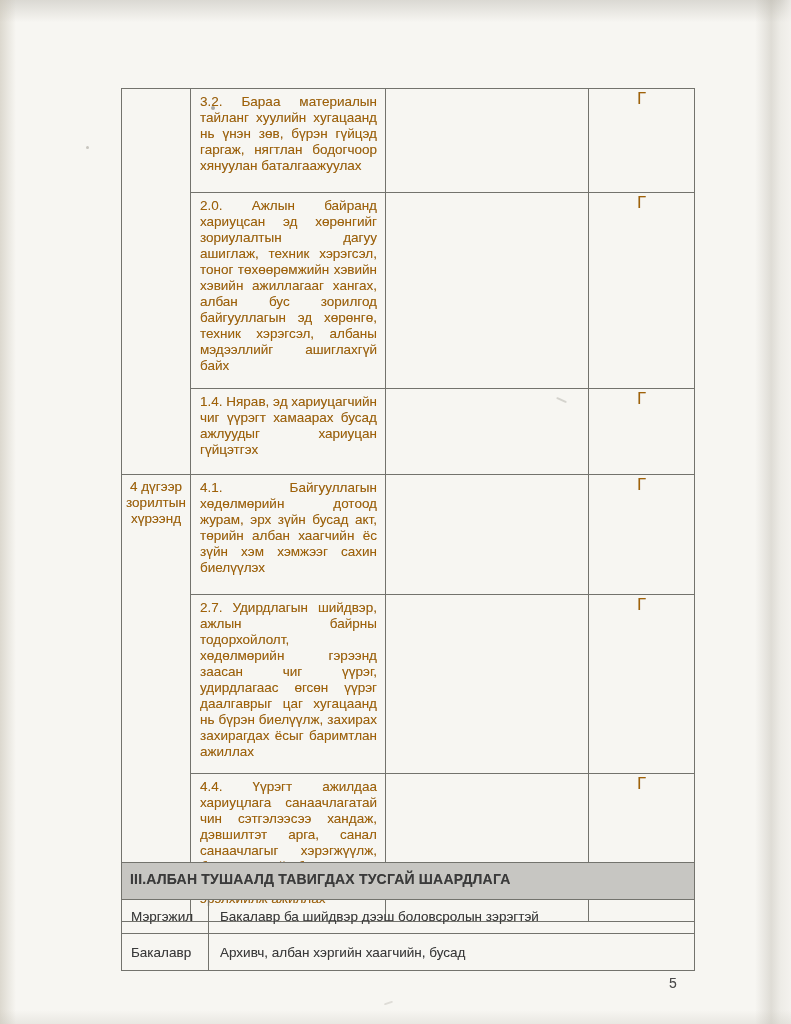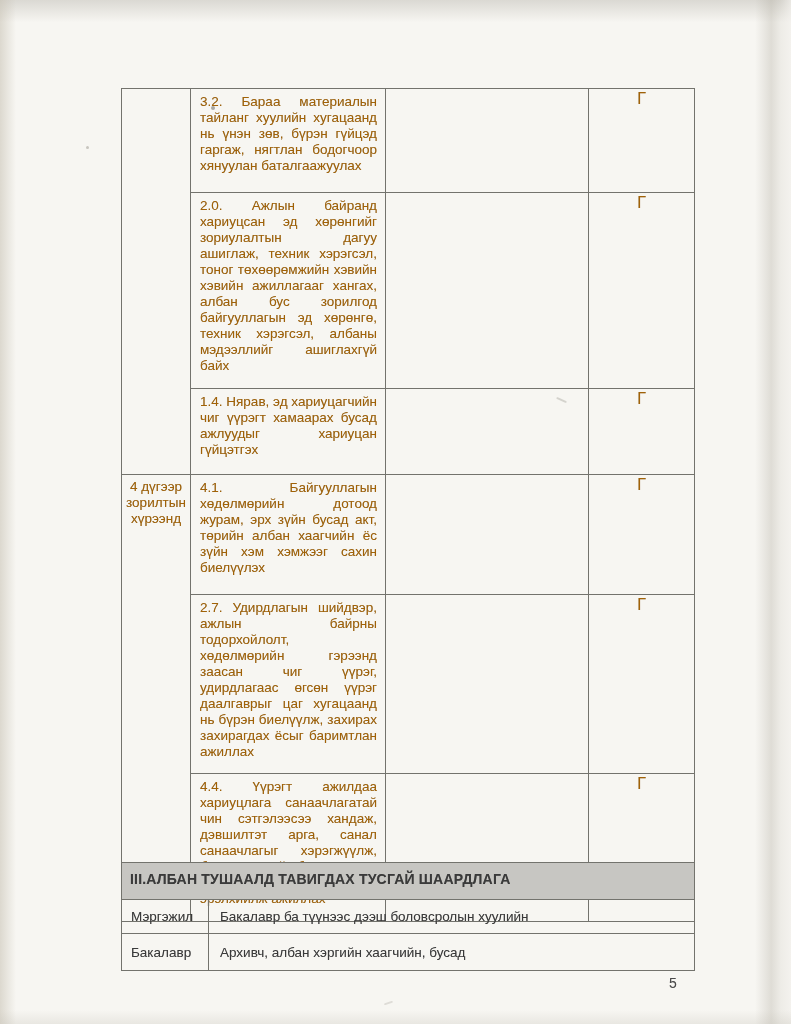--- a/index.html
+++ b/index.html
@@ -174,21 +174,21 @@
     <colgroup>
       <col style="width:87px">
       <col style="width:486px">
     </colgroup>
     <tbody>
       <tr>
         <td class="section-header-cell" colspan="2">III.АЛБАН ТУШААЛД ТАВИГДАХ ТУСГАЙ ШААРДЛАГА</td>
       </tr>
       <tr class="req-row-1">
         <td class="req-label-cell">Мэргэжил</td>
-        <td class="req-value-cell">Бакалавр ба түүнээс дээш боловсролын хуулийн</td>
+        <td class="req-value-cell">Бакалавр ба шийдвэр дээш боловсролын зэрэгтэй</td>
       </tr>
       <tr class="req-row-2">
         <td class="req-label-cell">Бакалавр</td>
         <td class="req-value-cell">Архивч, албан хэргийн хаагчийн, бусад</td>
       </tr>
     </tbody>
   </table>
 
   <div class="page-number">5</div>
 

